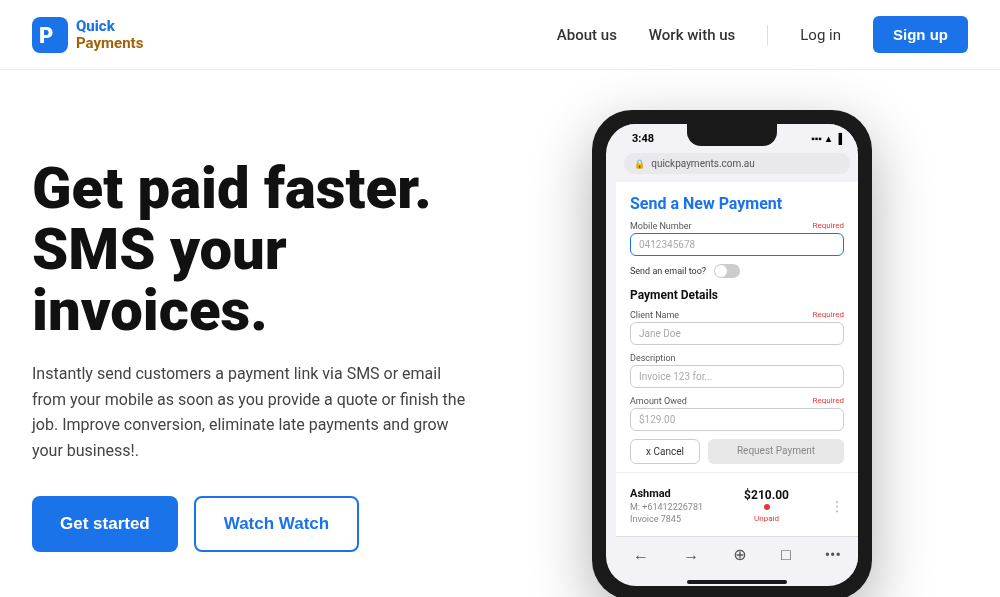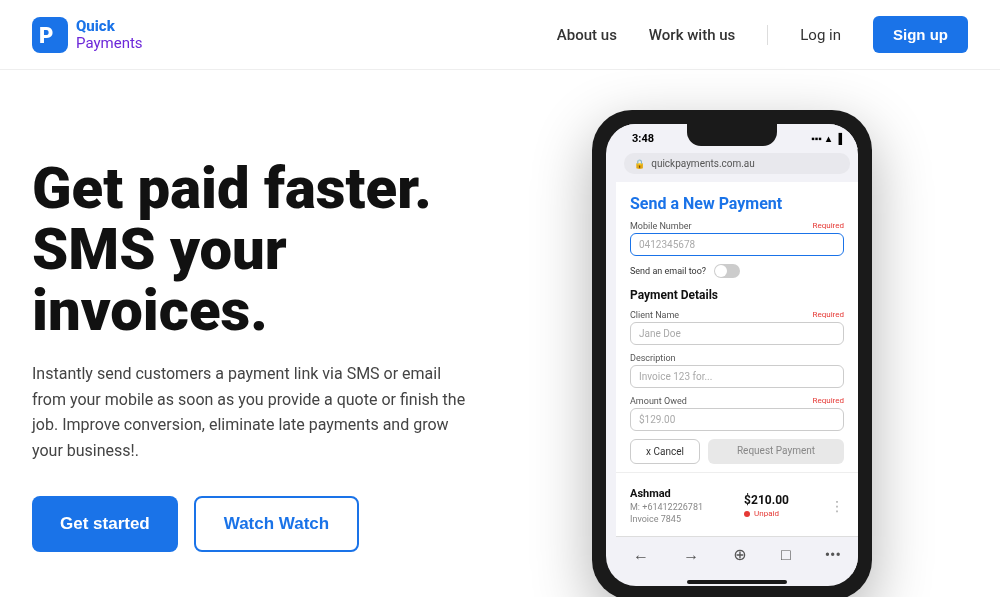--- a/index.html
+++ b/index.html
@@ -291,20 +291,21 @@
     .list-item-name { font-weight: 700; color: #111; font-size: 11px; }
     .list-item-sub { color: #888; margin-top: 2px; }
     .list-item-amount { font-size: 12px; font-weight: 700; color: #111; text-align: right; }
     .unpaid-badge {
       display: flex;
       align-items: center;
       gap: 4px;
       color: #e53935;
       font-size: 8px;
       margin-top: 2px;
+      flex-direction: column;
     }
     .dot-red {
       width: 6px;
       height: 6px;
       background: #e53935;
       border-radius: 50%;
     }
     .dots-btn { color: #aaa; font-size: 14px; }
 
     
@@ -329,21 +330,21 @@
 <body>
 
 <nav>
   <a class="logo" href="#">
     <svg class="logo-icon" viewBox="0 0 36 36">
       <rect width="36" height="36" rx="8" fill="#1a73e8"></rect>
       <text x="7" y="26" font-size="22" font-weight="900" fill="#fff">P</text>
     </svg>
     <div>
       <div style="font-size:15px;font-weight:800;color:#1a73e8;line-height:1.1;">Quick</div>
-      <div style="font-size:15px;font-weight:400;color:#6d28d9;line-height:1.1;text-align:center;">Payments</div>
+      <div style="font-size:15px;font-weight:700;color:#a16207;line-height:1.1;text-align:center;">Payments</div>
     </div>
   </a>
   <div class="nav-links">
     <a class="nav-link" href="#">About us</a>
     <a class="nav-link" href="#">Work with us</a>
     <div class="nav-divider"></div>
     <a class="btn-login" href="#">Log in</a>
     <button class="btn-signup">Sign up</button>
   </div>
 </nav>

